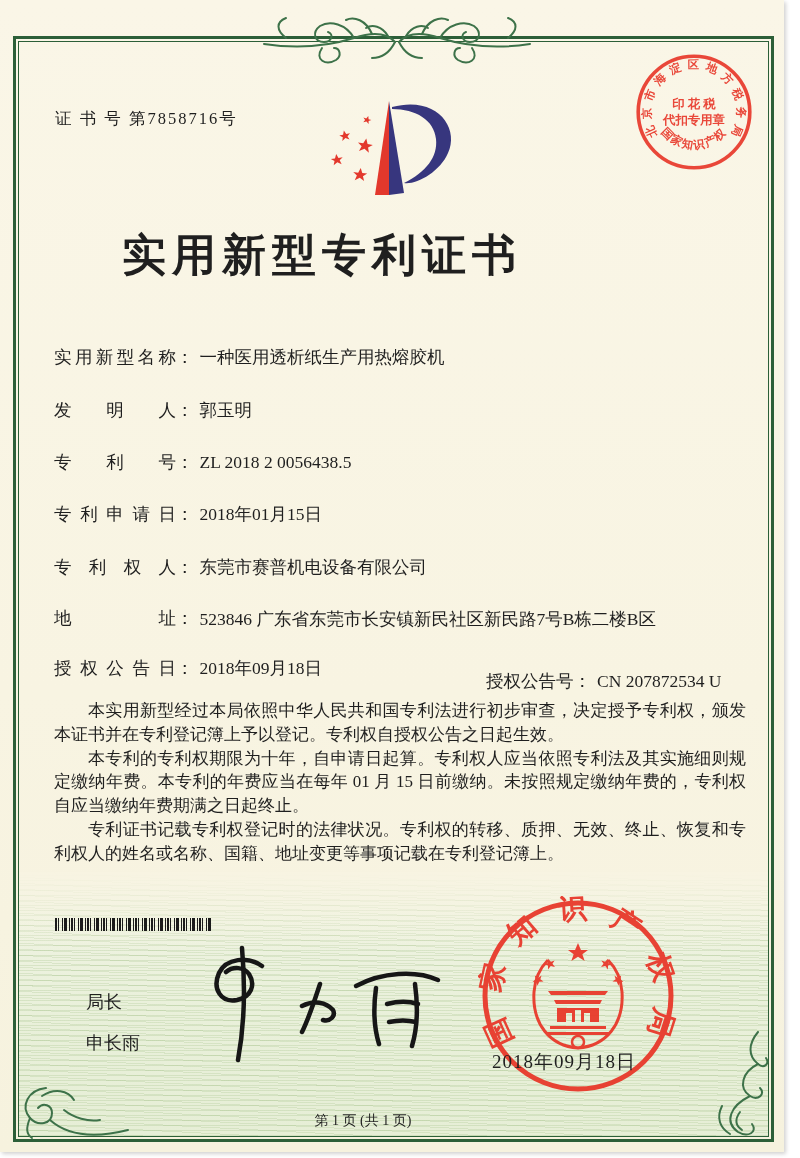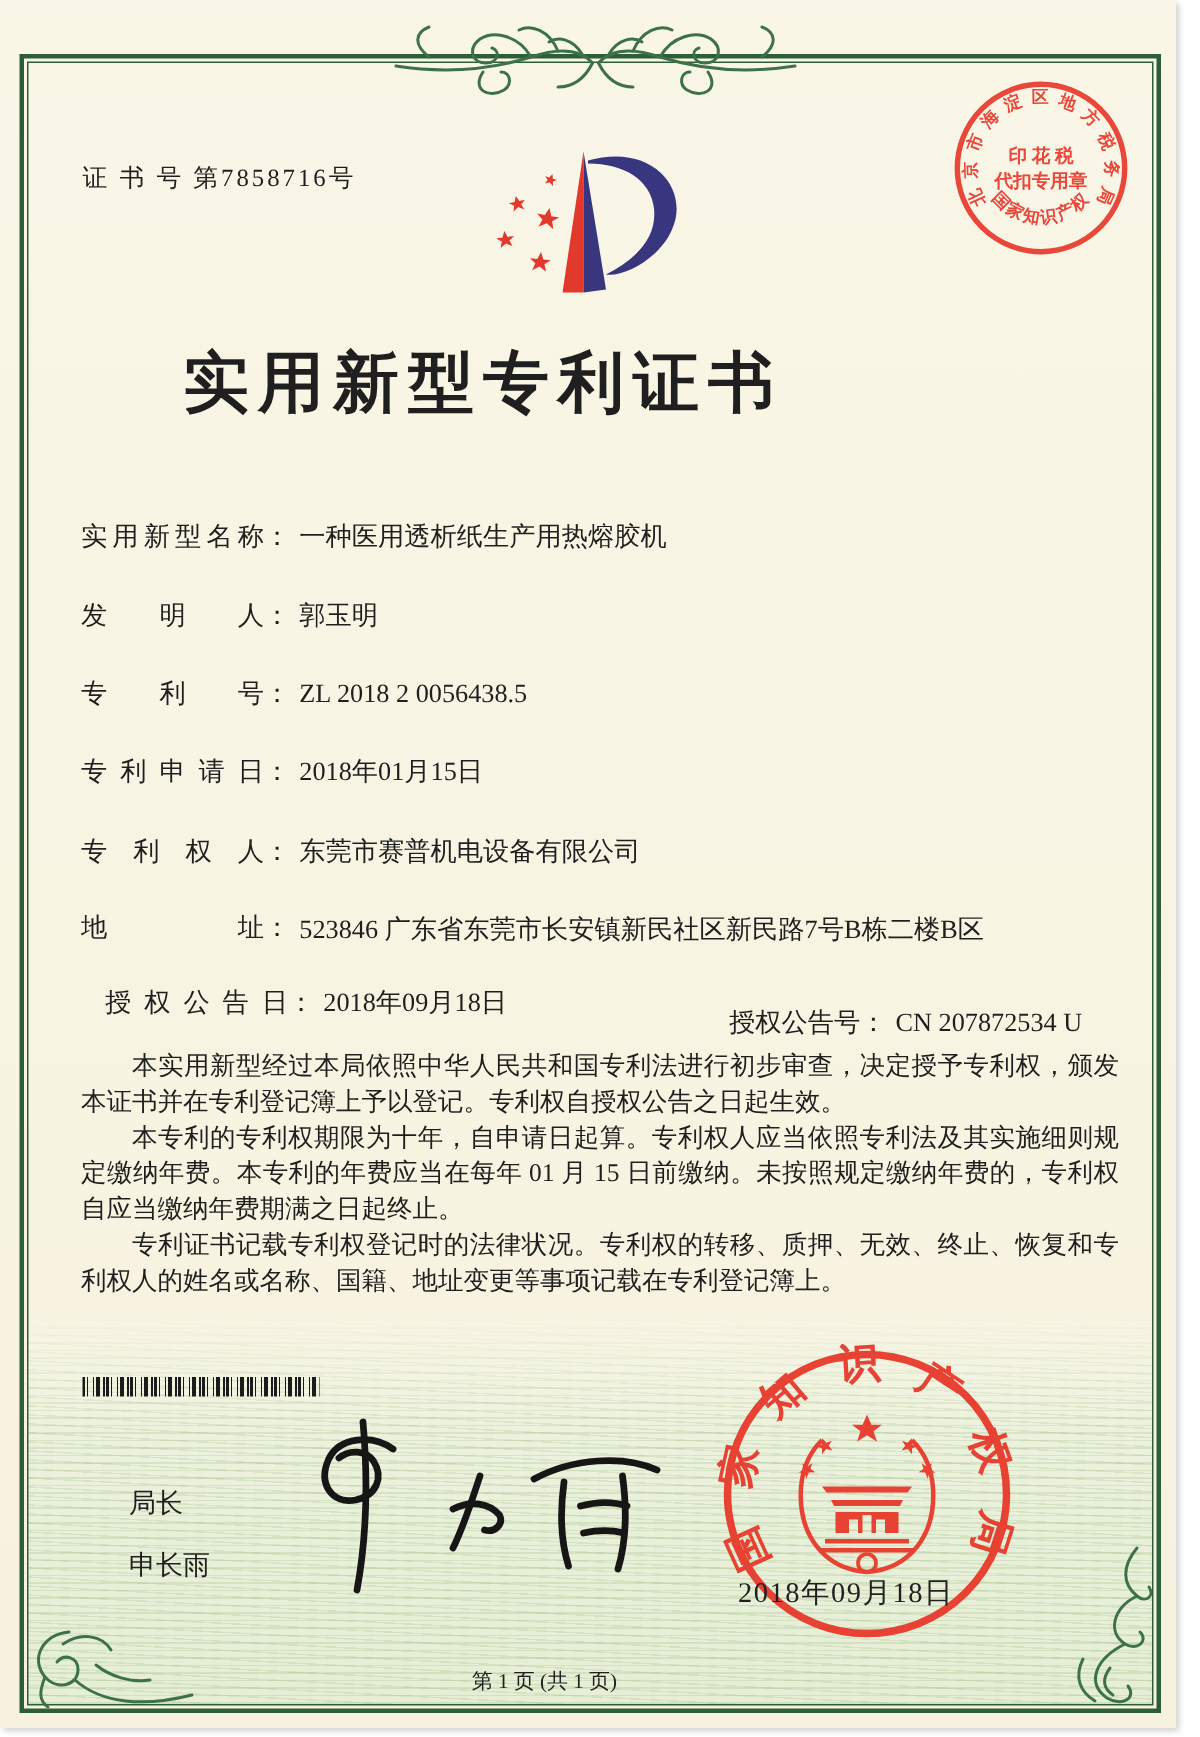--- a/index.html
+++ b/index.html
@@ -137,21 +137,21 @@
   </div>
   <div class="row" style="top:502px;">
     <span class="lbl">专利申请日</span><span>：</span><span class="val">2018年01月15日</span>
   </div>
   <div class="row" style="top:555px;">
     <span class="lbl">专利权人</span><span>：</span><span class="val">东莞市赛普机电设备有限公司</span>
   </div>
   <div class="row" style="top:606px;">
     <span class="lbl">地址</span><span>：</span><span class="val-wrap">523846 广东省东莞市长安镇新民社区新民路7号B栋二楼B区</span>
   </div>
-  <div class="row" style="top:656px;margin-left:16px;">
+  <div class="row" style="top:656px;">
     <span class="lbl">授权公告日</span><span>：</span><span class="val">2018年09月18日</span>
   </div>
   <div class="grant-right">
     <span>授权公告号</span><span>：</span><span class="val">CN 207872534 U</span>
   </div>
 
   <div class="body-text">
     <p>本实用新型经过本局依照中华人民共和国专利法进行初步审查，决定授予专利权，颁发本证书并在专利登记簿上予以登记。专利权自授权公告之日起生效。</p>
     <p>本专利的专利权期限为十年，自申请日起算。专利权人应当依照专利法及其实施细则规定缴纳年费。本专利的年费应当在每年 01 月 15 日前缴纳。未按照规定缴纳年费的，专利权自应当缴纳年费期满之日起终止。</p>
     <p>专利证书记载专利权登记时的法律状况。专利权的转移、质押、无效、终止、恢复和专利权人的姓名或名称、国籍、地址变更等事项记载在专利登记簿上。</p>

